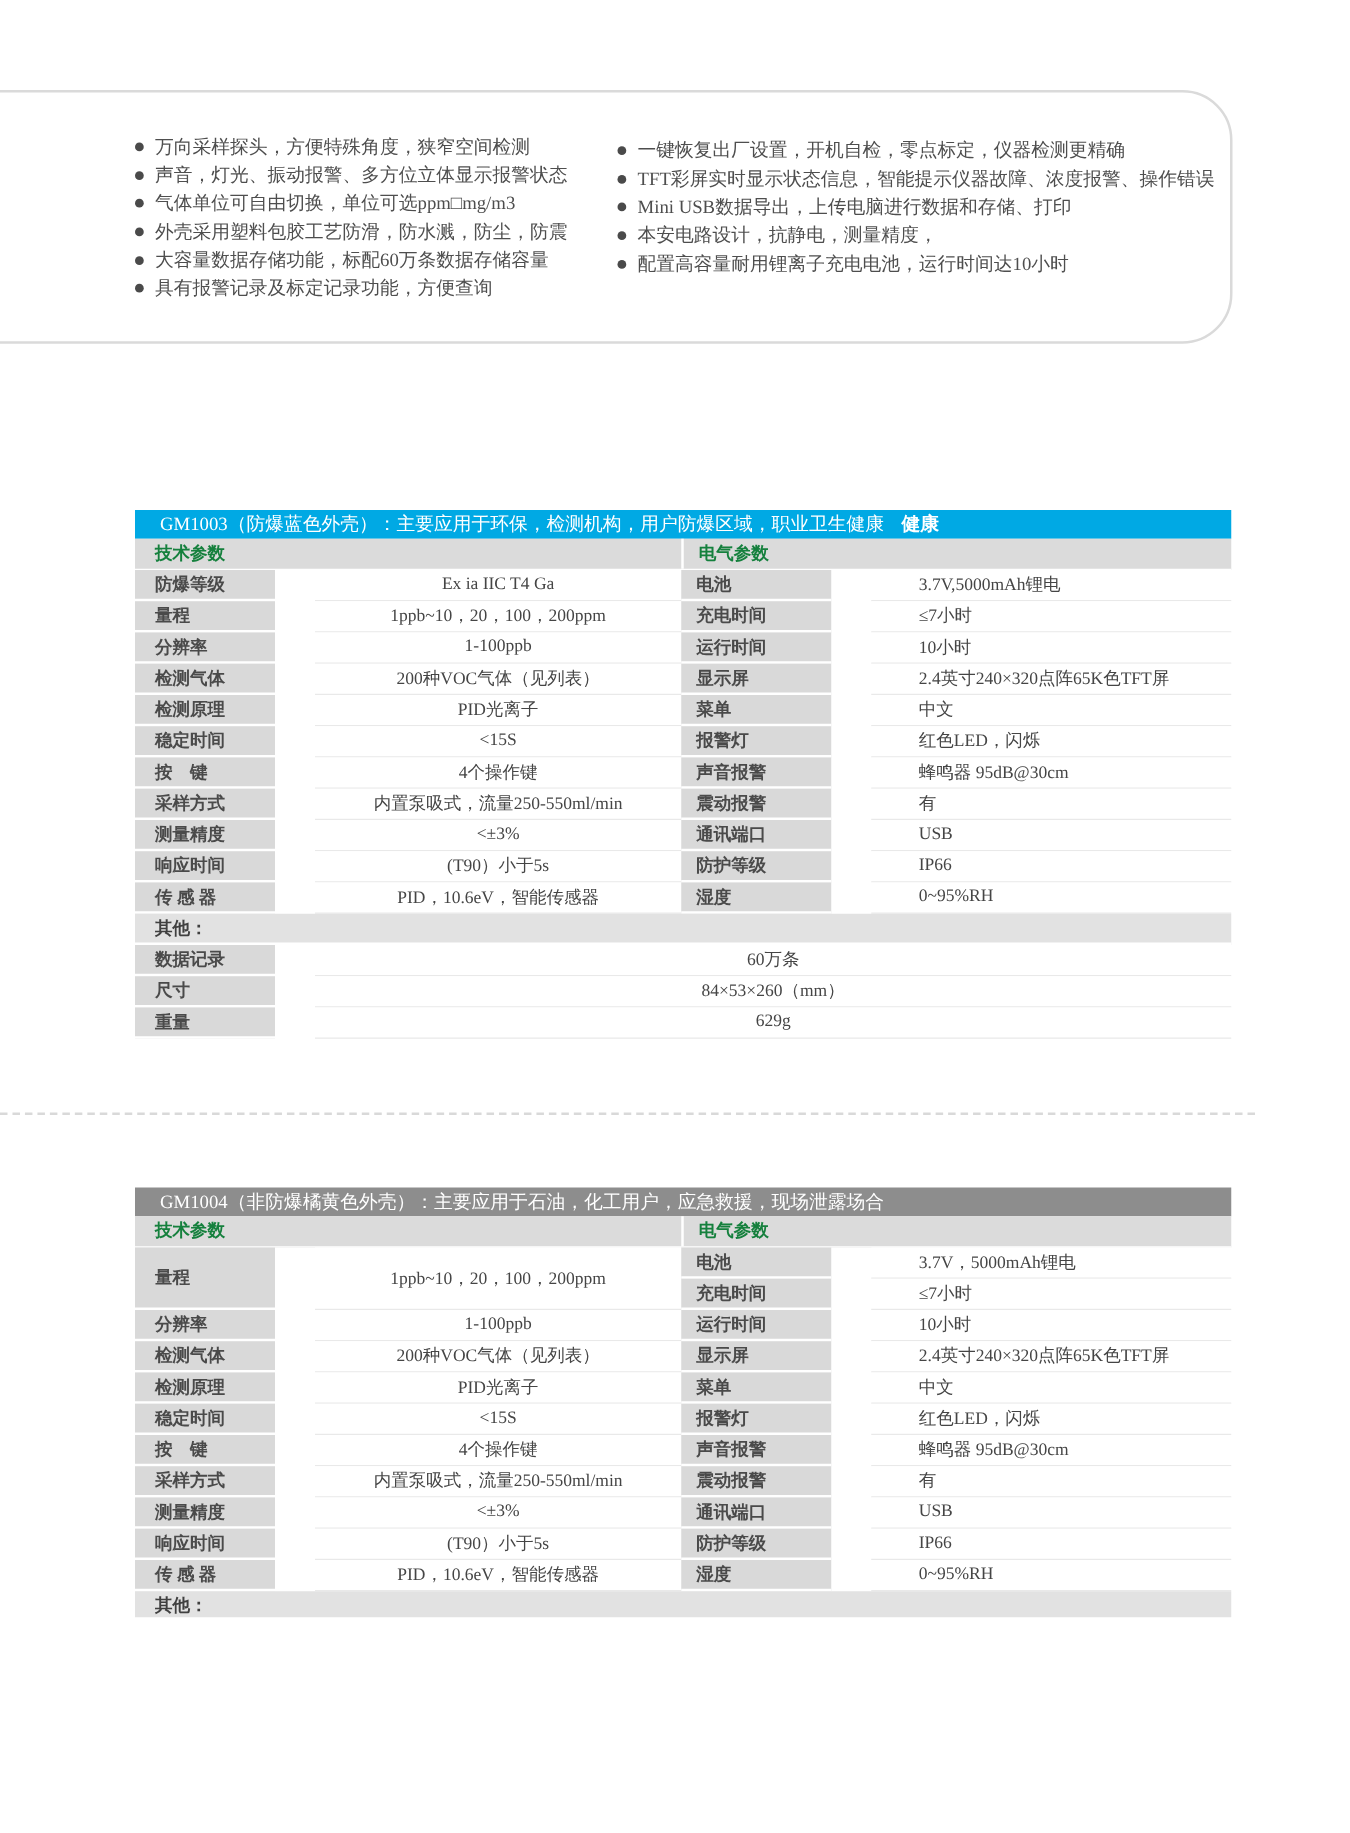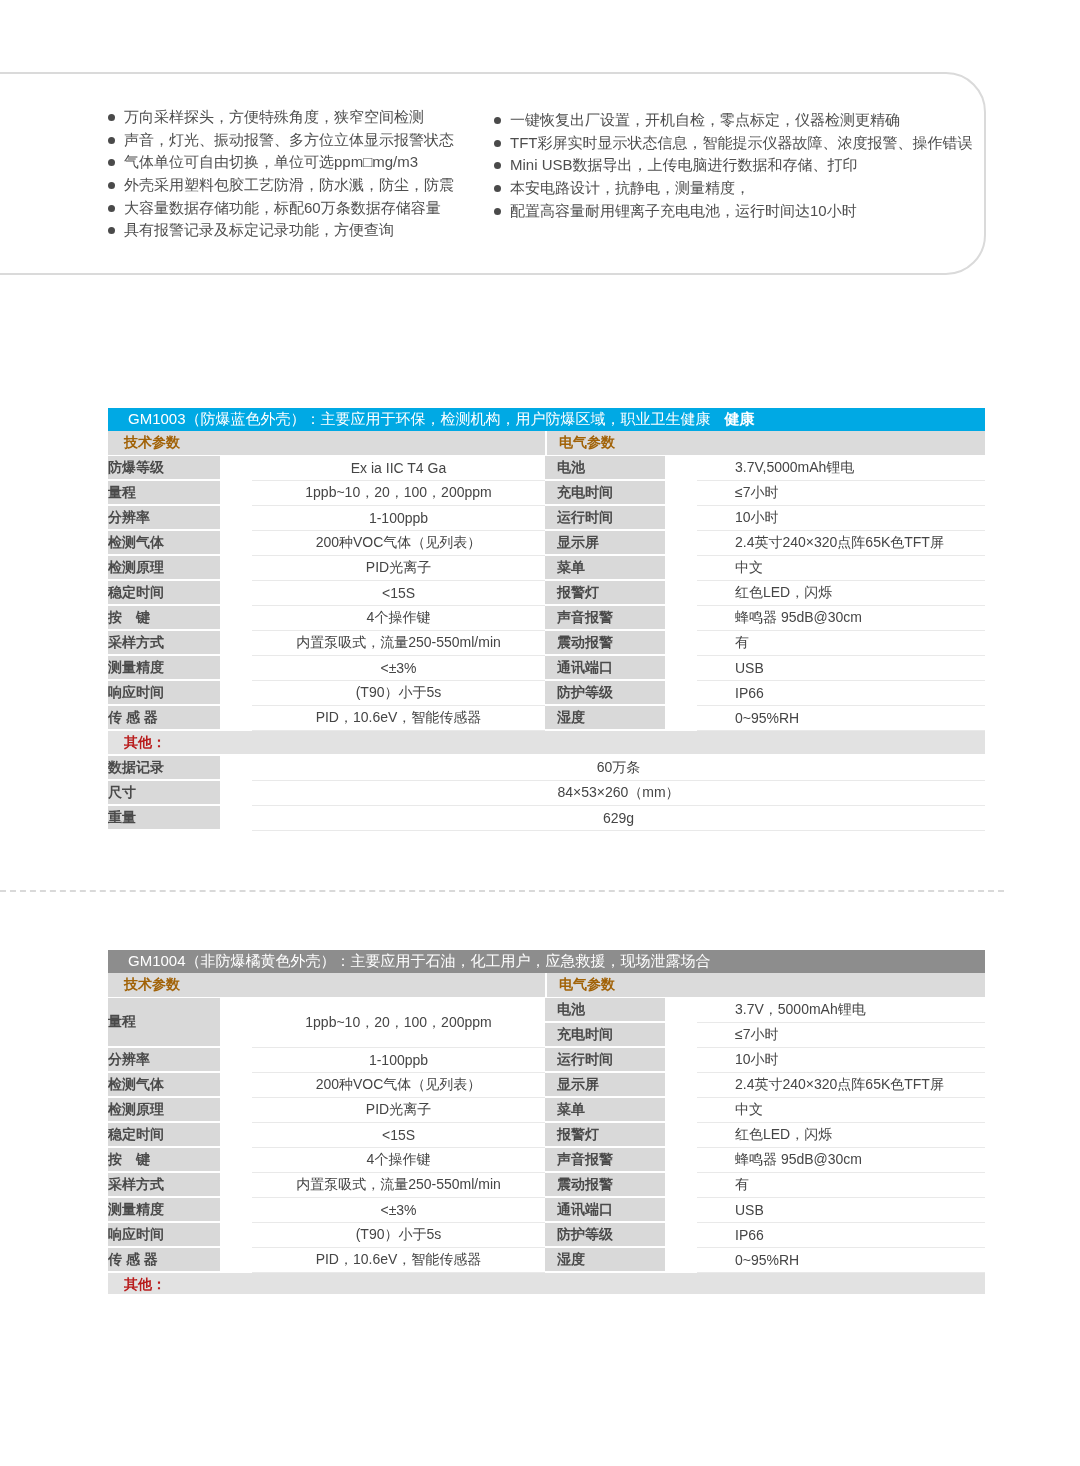--- a/index.html
+++ b/index.html
@@ -1,47 +1,47 @@
 <!DOCTYPE html>
 <html><head>
 <meta charset="utf-8">
 <style>
   html,body{margin:0;padding:0;background:#fff;}
   .page{position:relative;width:1080px;height:1294px;background:#ffffff;overflow:hidden;
-        font-family:Liberation Sans, sans-serif;}
+        font-family:Liberation Serif, serif;}
 
   
   .feature-card{position:absolute;top:72px;left:-60px;width:1046px;height:203px;
                 border:2px solid #dadada;border-radius:40px;background:#fff;box-sizing:border-box;}
   .features{position:absolute;margin:0;padding:0;list-style:none;}
   .col-left{left:108px;top:106px;}
   .col-right{left:494px;top:109px;}
   .feature-item{display:flex;align-items:center;gap:9px;height:22.7px;
                 font-size:15px;color:#4e4e4e;white-space:nowrap;}
   .dot{width:7px;height:7px;border-radius:50%;background:#4a4a4a;flex:none;}
 
   
   .spec-table{position:absolute;left:108px;width:877px;}
   .t1{top:408px;}
   .t2{top:950px;}
   .tbar{height:23px;display:flex;align-items:center;padding-left:20px;color:#ffffff;
         font-size:15px;box-sizing:border-box;}
   .tsuf{font-weight:bold;margin-left:14px;}
-  .phead{height:25px;background:#dbdbdb;display:flex;font-weight:bold;color:#a16207;
+  .phead{height:25px;background:#dbdbdb;display:flex;font-weight:bold;color:#15803d;
          font-size:14px;border-bottom:1px solid #fff;box-sizing:border-box;}
   .ph1{width:437px;display:flex;align-items:center;padding-left:16px;box-sizing:border-box;}
   .ph2{flex:1;display:flex;align-items:center;padding-left:12px;border-left:2px solid #fff;box-sizing:border-box;}
   .tgrid{display:grid;grid-template-columns:112px 325px 120px 320px;grid-auto-rows:25px;font-size:14px;}
   .cell{display:flex;align-items:center;box-sizing:border-box;overflow:hidden;}
-  .lab{background:#d9d9d9;font-weight:bold;color:#4a4a4a;padding-left:0;border-bottom:2px solid #fff;}
+  .lab{background:#d9d9d9;font-weight:bold;color:#4a4a4a;padding-left:16px;border-bottom:2px solid #fff;}
   .lab2{padding-left:12px;}
   .val{background:#ffffff;color:#454545;border-bottom:1px solid #e9e9e9;margin-left:32px;}
   .val.c{justify-content:center;}
   .val.l{padding-left:38px;}
-  .other{background:#e2e2e2;font-weight:bold;color:#b91c1c;padding-left:16px;border-bottom:2px solid #fff;}
+  .other{background:#e2e2e2;font-weight:bold;color:#404040;padding-left:16px;border-bottom:2px solid #fff;}
 
   
   .divider{position:absolute;top:890px;left:0;width:1004px;border-top:2px dashed #d9d9d9;}
 
   
   .logo{position:absolute;left:872px;top:1386px;display:flex;align-items:center;gap:6px;}
   .logo-text{font-size:30px;font-weight:bold;letter-spacing:2px;color:#ffffff;
              text-shadow:2px 2px 2px #a3a3a3, 3px 3px 4px #c9c9c9;}
 </style>
 </head>

